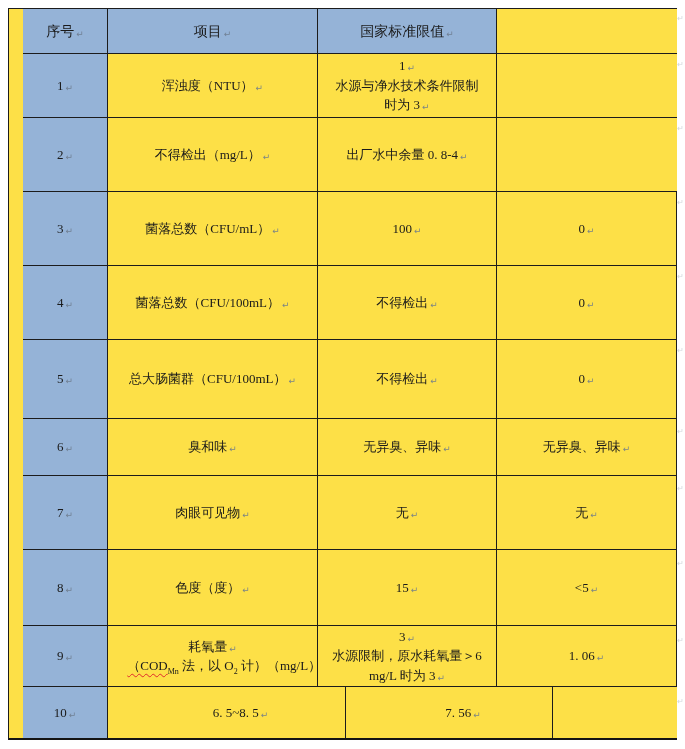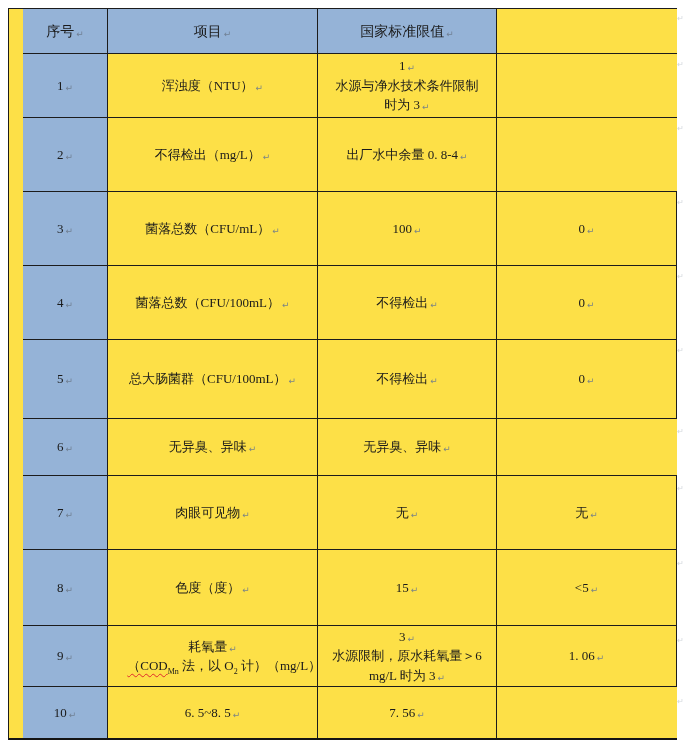--- a/index.html
+++ b/index.html
@@ -11,21 +11,21 @@
   }
   .doc-table {
     position:absolute; left:8px; top:8px; width:669px;
     border-top:1.5px solid #1c1c1c;
     border-left:1.5px solid #1c1c1c;
     border-bottom:2.5px solid #141414;
     background:#fde047;
     padding-left:14px;
   }
   .tr { display:grid; grid-template-columns:85px 210px 179px 1fr; border-bottom:1.5px solid #1c1c1c; }
-  .tr:last-child { border-bottom:none; }
+  .tr:last-child { border-bottom:none;gap:28px; }
   .td {
     border-right:1.5px solid #1c1c1c;
     display:flex; flex-direction:column; justify-content:center; align-items:center;
     text-align:center; font-size:13px; line-height:1.5; padding:2px 4px;
     overflow:hidden;
   }
   .no-cell { background:#95B3D7; }
   .header-row .td { background:#95B3D7; font-size:14px; }
   .line { display:block; white-space:nowrap; }
   .pm {
@@ -129,20 +129,23 @@
       <span class="line"><span>不得检出</span><span class="pm">↵</span></span>
     </div>
     <div class="td">
       <span class="line"><span>0</span><span class="pm">↵</span></span>
     </div>
   </div>
 
   <div class="tr" style="height:57px">
     <div class="td no-cell">
       <span class="line"><span>6</span><span class="pm">↵</span></span>
+    </div>
+    <div class="td">
+      <span class="line"><span>臭和味</span><span class="pm">↵</span></span>
     </div>
     <div class="td">
       <span class="line"><span>无异臭、异味</span><span class="pm">↵</span></span>
     </div>
     <div class="td">
       <span class="line"><span>无异臭、异味</span><span class="pm">↵</span></span>
     </div>
   </div>
 
   <div class="tr" style="height:74px">

